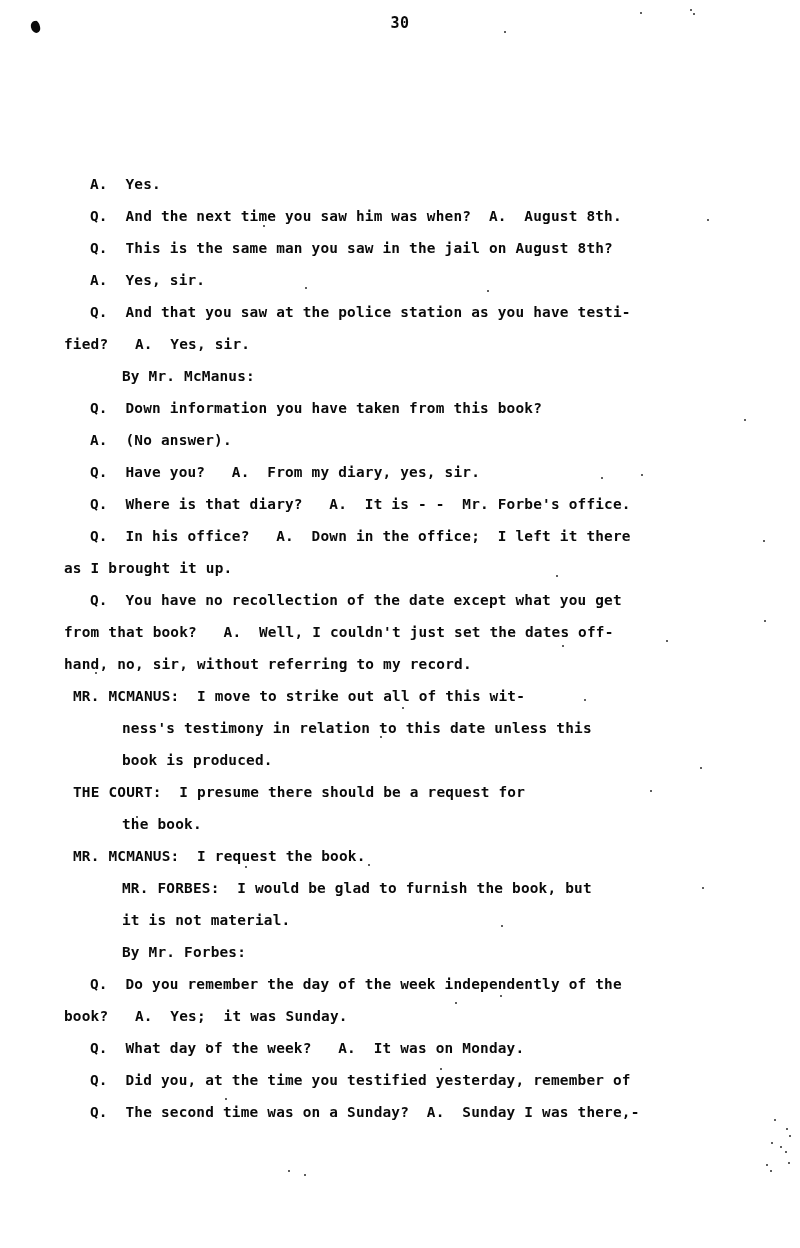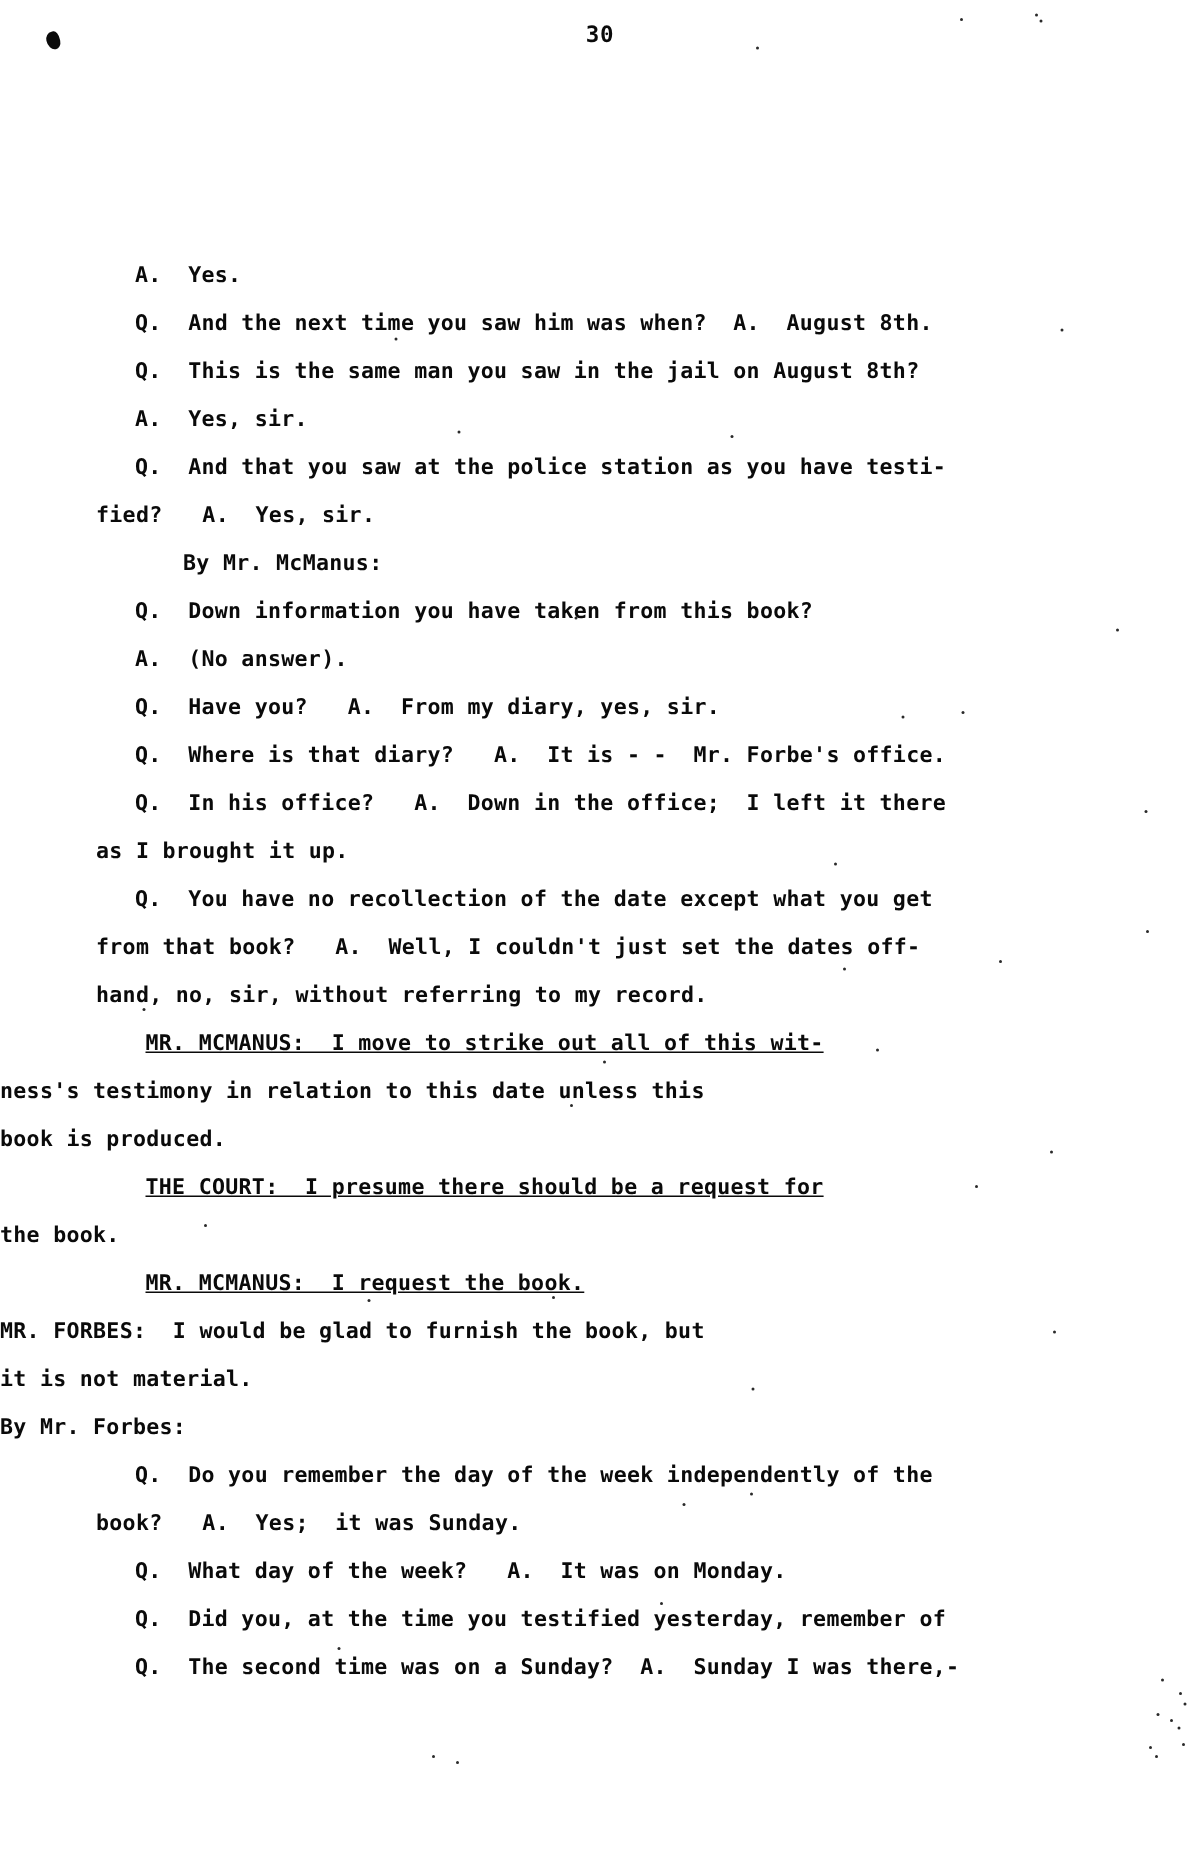--- a/index.html
+++ b/index.html
@@ -64,22 +64,22 @@
     line-height: 32px;
     font-size: 14.4px;
     font-weight: bold;
     white-space: pre;
     letter-spacing: 0.2px;
   }
   
   .ind-wrap   { padding-left: 64px;  }  
   .ind-qa     { padding-left: 90px;  }  
   .ind-by     { padding-left: 122px; }  
-  .ind-speech { padding-left: 97px; text-decoration: underline; }  
-  .ind-cont   { }  
+  .ind-speech { padding-left: 73px; }  
+  .ind-cont   { padding-left: 122px; }  
 
   
   .speck {
     position: absolute;
     background: #2a2a2a;
     border-radius: 50%;
   }
 </style>
 </head>
 <body>

